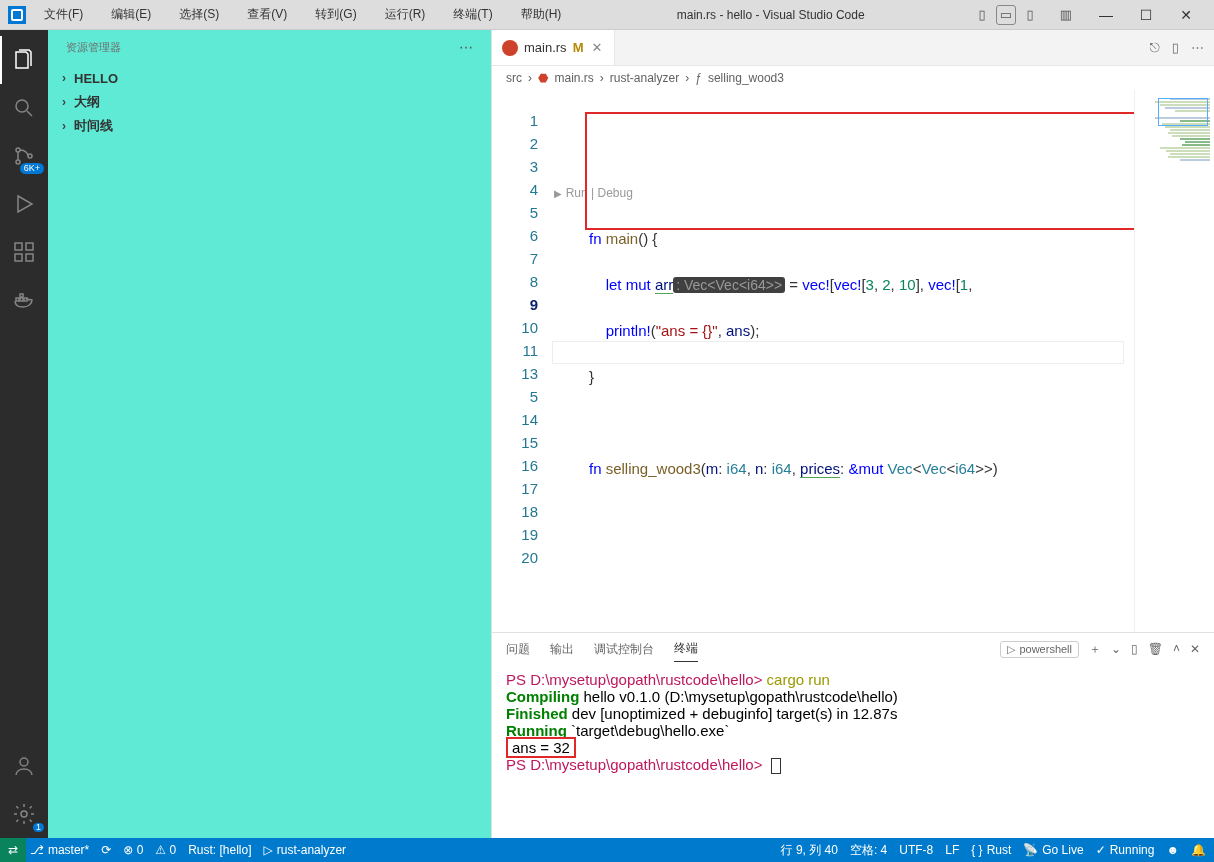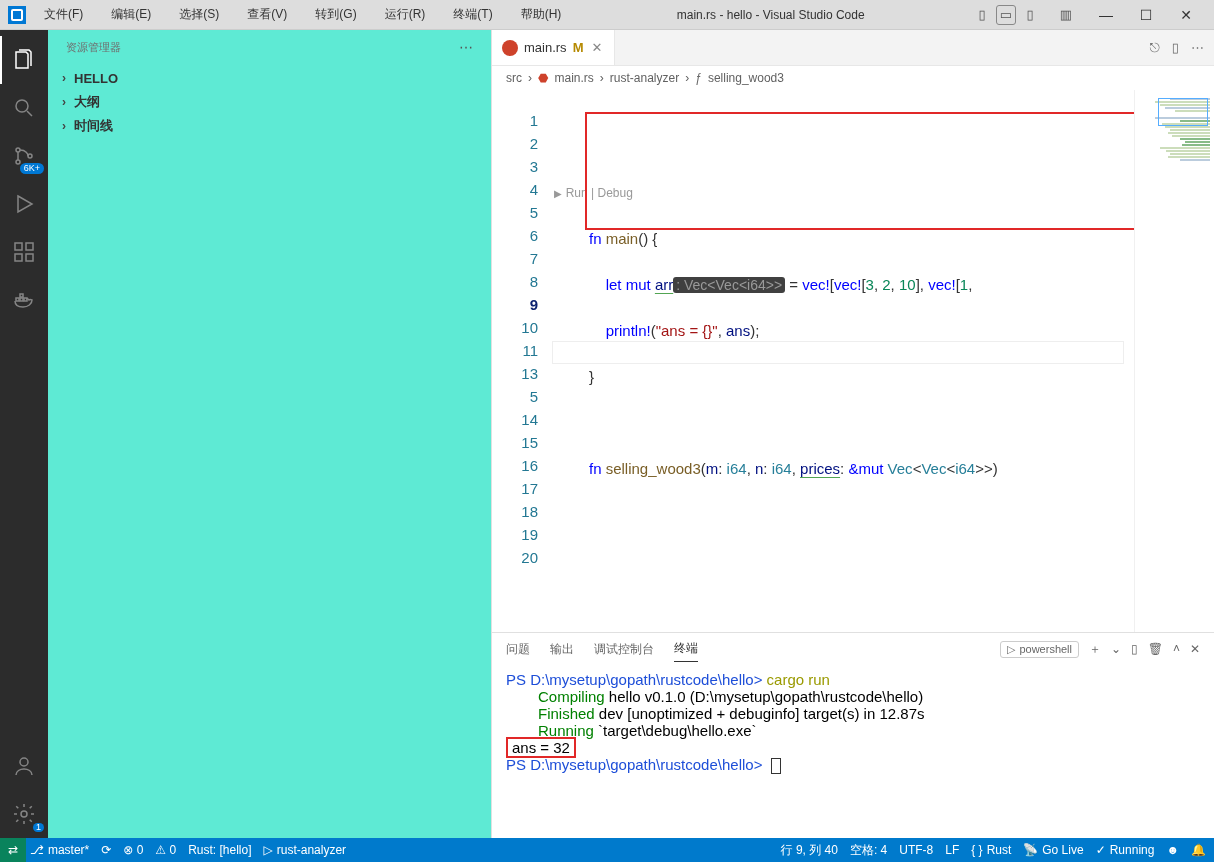--- a/index.html
+++ b/index.html
@@ -75,23 +75,23 @@
 .minimap .mm-line { height: 2px; margin-bottom: 1px; }
 
 .panel { height: 206px; border-top: 1px solid #e0e0e0; display: flex; flex-direction: column; }
 .panel-tabs { height: 32px; display: flex; align-items: center; padding: 0 14px; gap: 20px; font-size: 12px; color: #666; }
 .panel-tabs .pt { cursor: pointer; padding: 4px 0; }
 .panel-tabs .pt.active { color: #333; border-bottom: 1px solid #333; }
 .panel-tabs .spacer { flex: 1; }
 .panel-tabs .right { display: flex; align-items: center; gap: 10px; color: #666; }
 .panel-tabs .ps { border: 1px solid #ccc; border-radius: 3px; padding: 1px 6px; display: flex; align-items: center; gap: 4px; font-size: 11px; }
 .term { flex: 1; padding: 6px 14px; font-family: Consolas, monospace; font-size: 15px; overflow: hidden; color: #000; }
-.term .run { color: #1d4ed8; }
+.term .run { color: #be185d; }
 .term .cmd { color: #9a9a00; }
-.term .green { color: #008000; font-weight: 400; margin-left: 32px; }
+.term .green { color: #008000; font-weight: 700; }
 .term .ansbox { border: 2px solid #e12828; padding: 0 4px; }
 .term .cursor-rect { display: inline-block; width: 10px; height: 16px; border: 1px solid #333; margin-left: 4px; vertical-align: middle; }
 
 .statusbar { height: 24px; background: #007acc; color: #fff; display: flex; align-items: center; font-size: 12px; padding: 0 8px; gap: 12px; }
 .statusbar .sitem { display: flex; align-items: center; gap: 4px; cursor: pointer; }
 .statusbar .spacer { flex: 1; }
 .statusbar .remote { background: #09835c; margin: -0px -8px; padding: 0 8px; height: 24px; display: flex; align-items: center; }
 </style>
 </head>
 <body>

